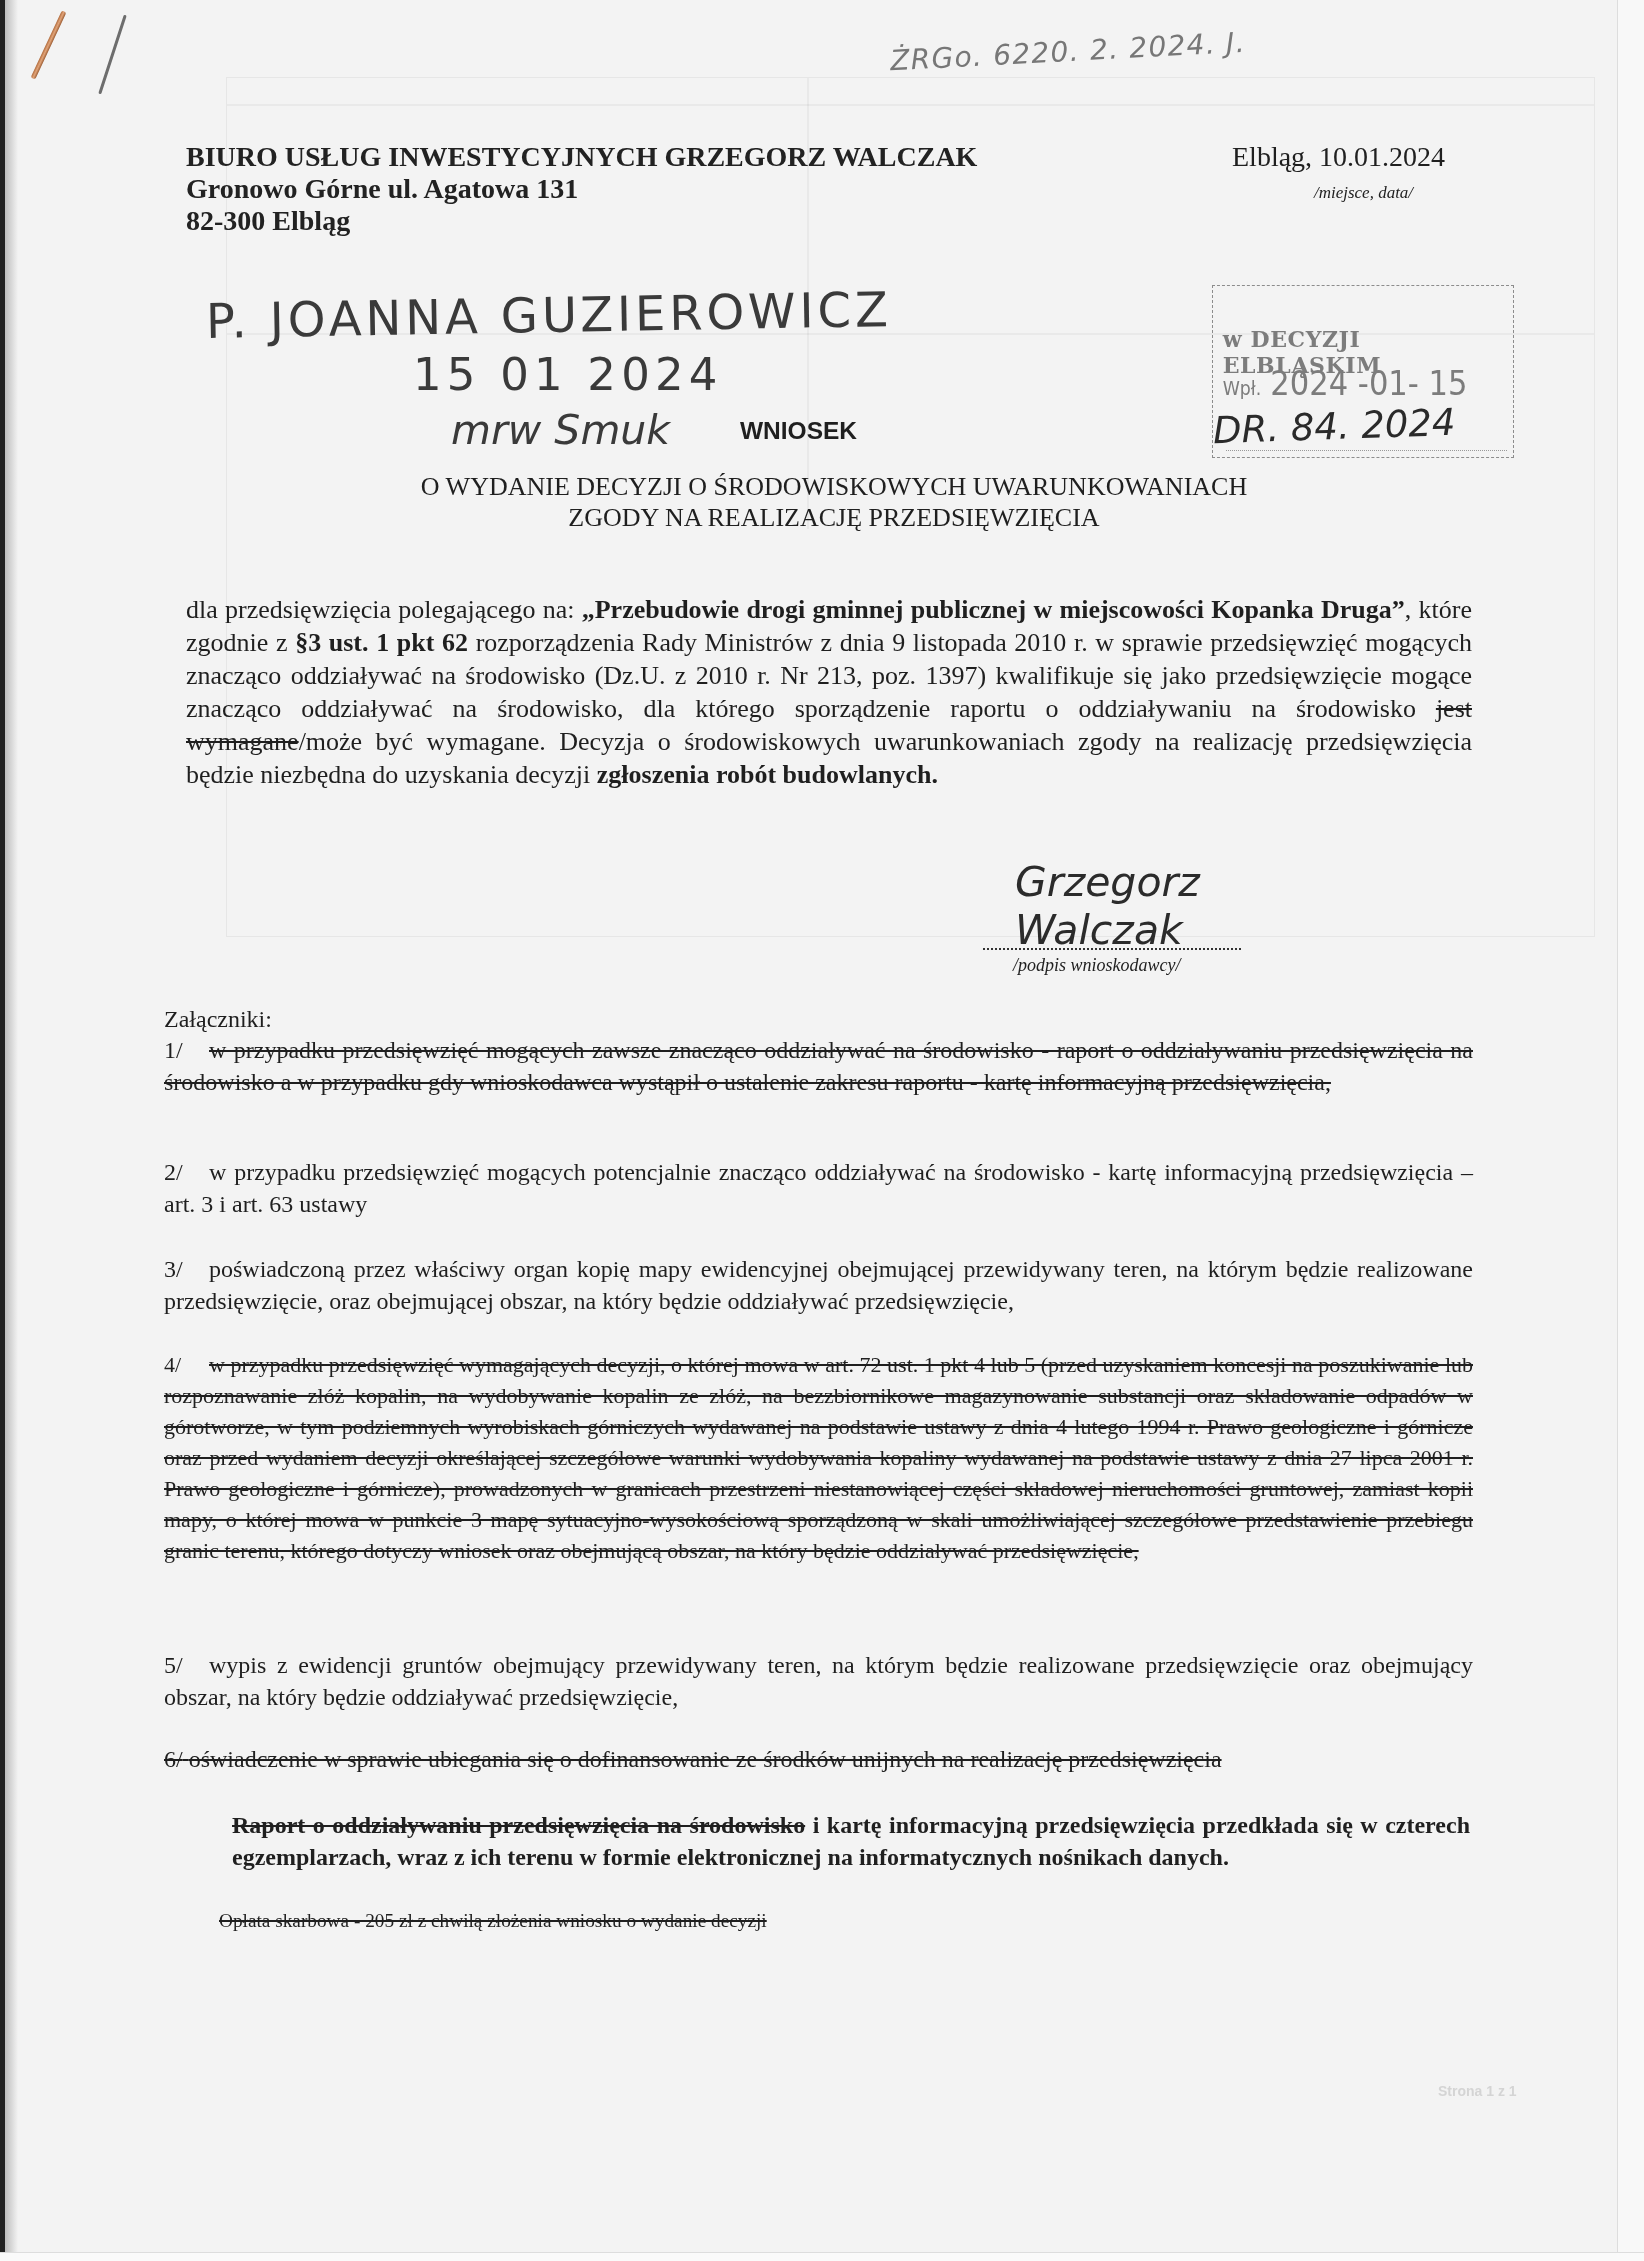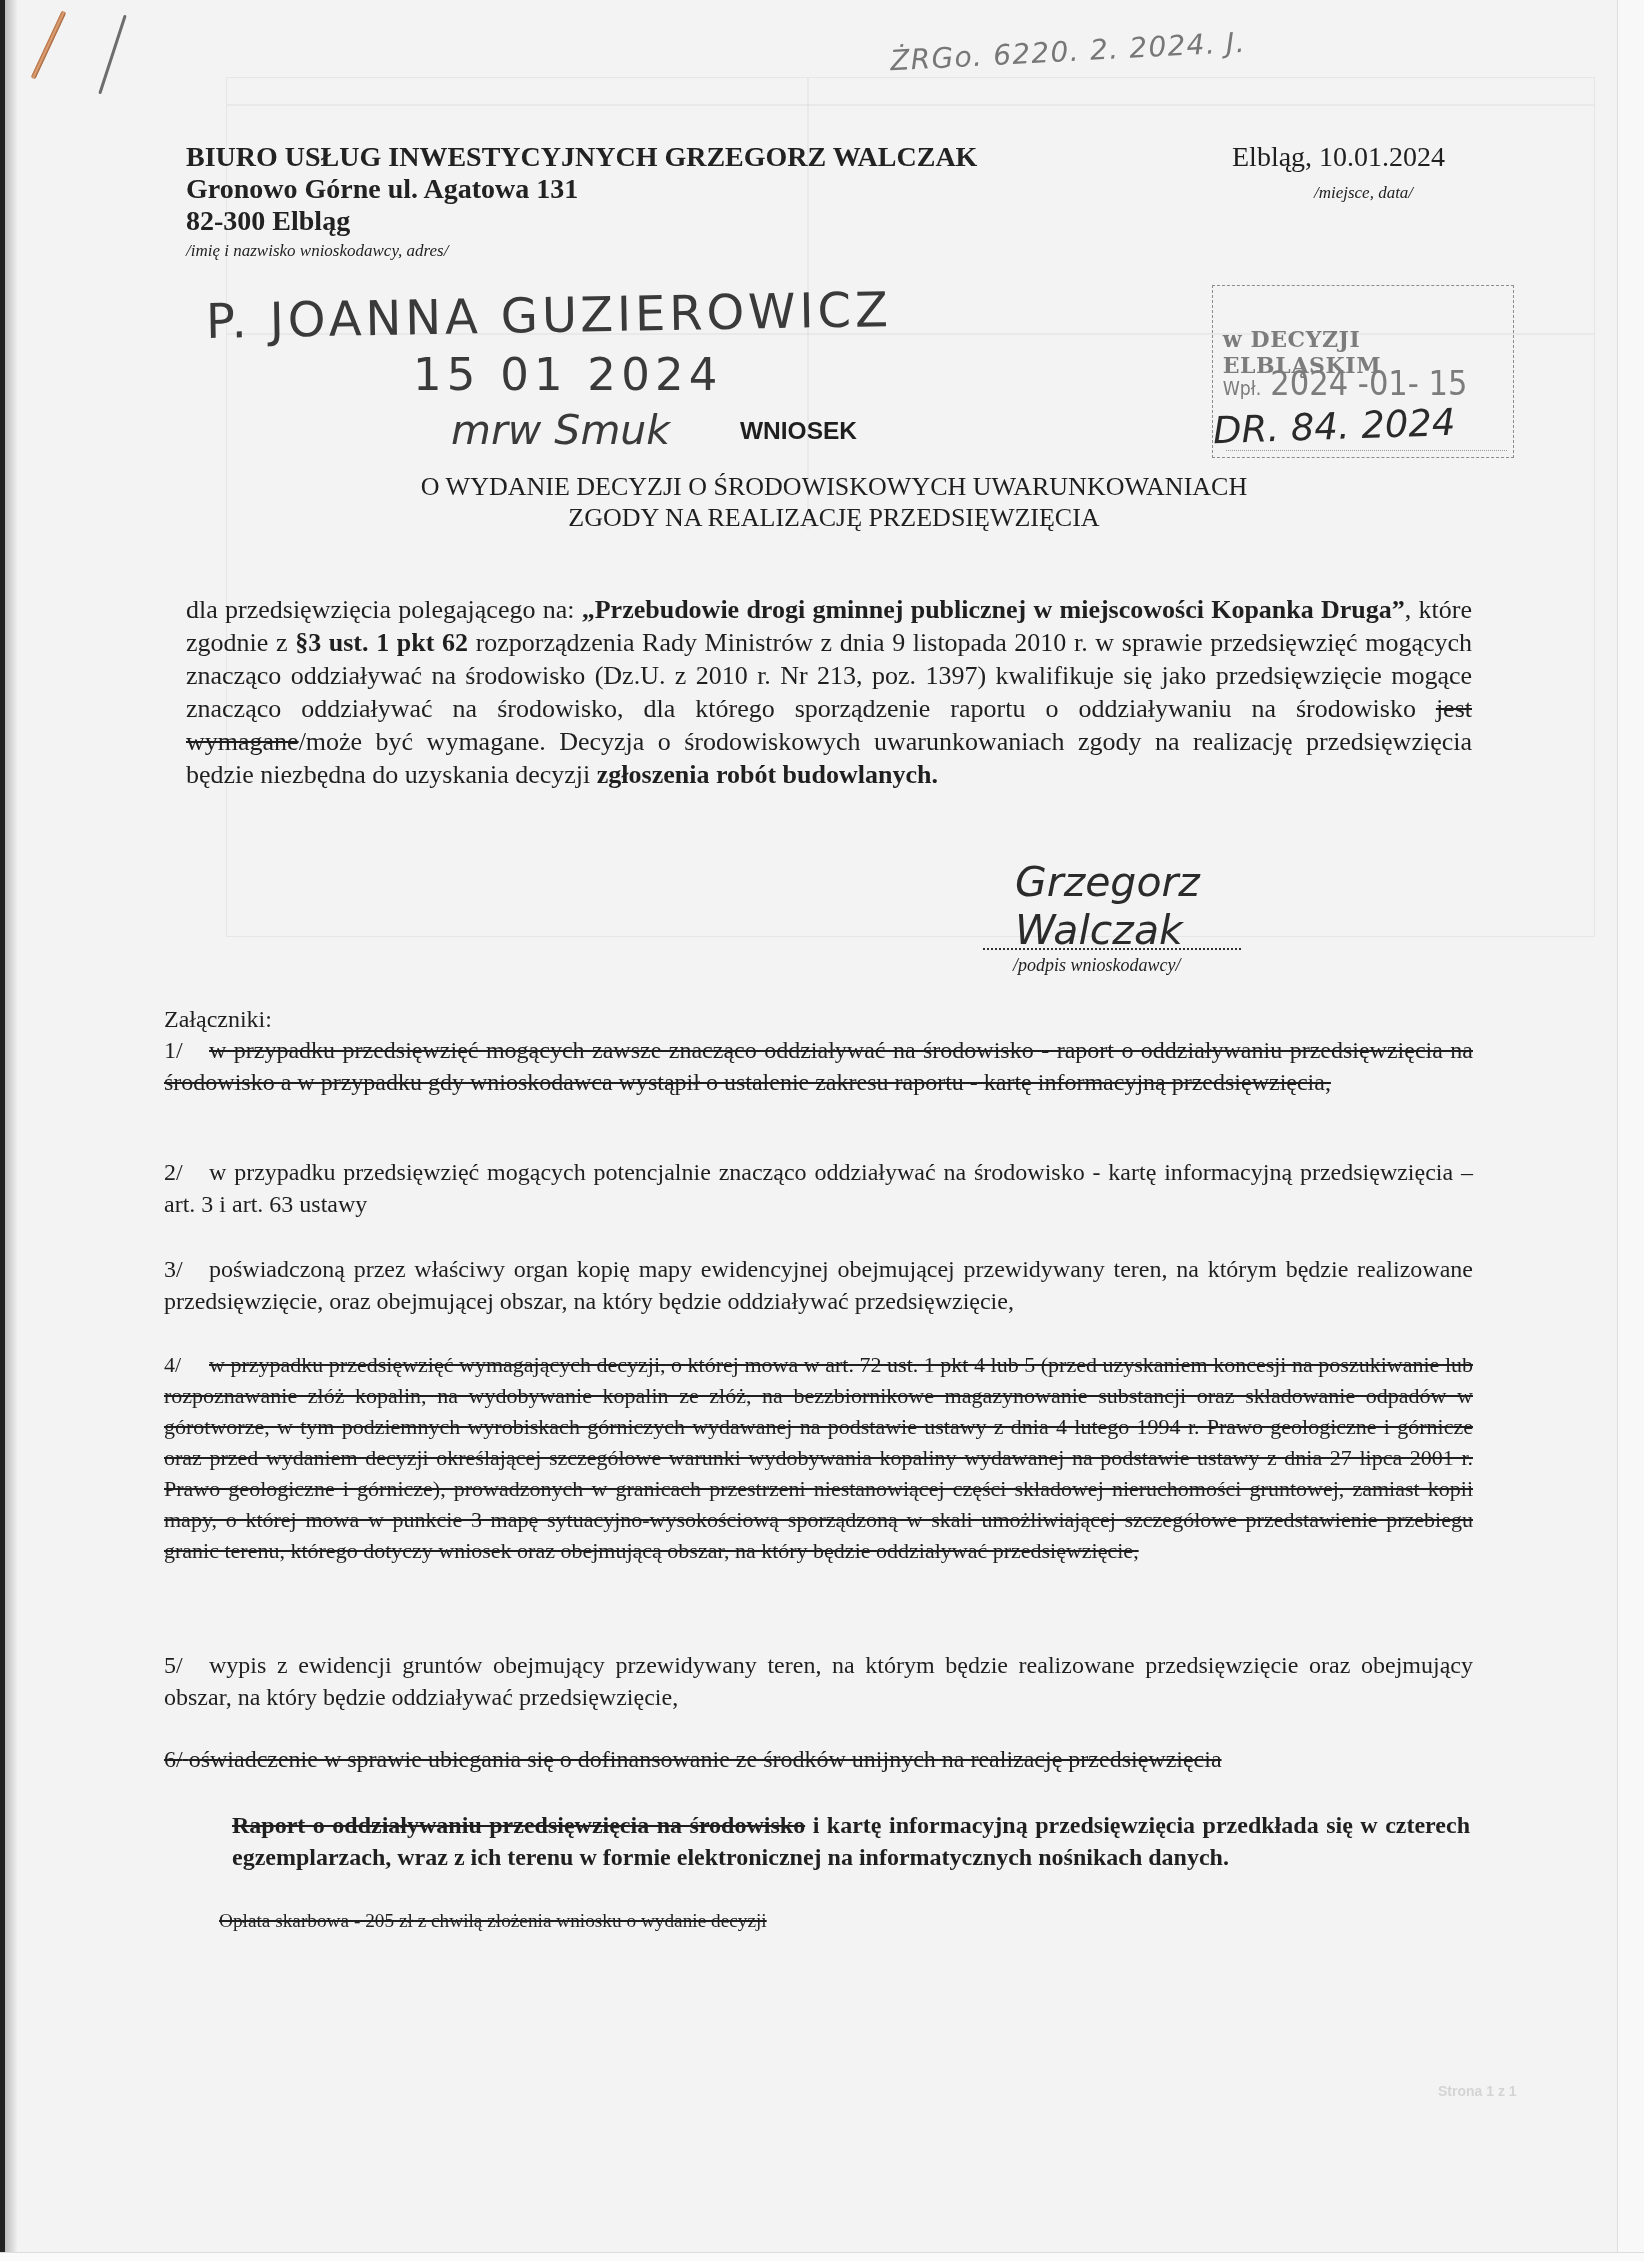--- a/index.html
+++ b/index.html
@@ -87,21 +87,20 @@
 </div>
 
 <div class="staple"></div>
 <div class="pencil-mark"></div>
 <div class="case-number">ŻRGo. 6220. 2. 2024. J.</div>
 
 <div class="applicant">
   <div class="line">BIURO USŁUG INWESTYCYJNYCH GRZEGORZ WALCZAK</div>
   <div class="line">Gronowo Górne ul. Agatowa 131</div>
   <div class="line">82-300 Elbląg</div>
-  <div class="caption">/imię i nazwisko wnioskodawcy, adres/</div>
 </div>
 
 <div class="place-date">
   <div class="value">Elbląg, 10.01.2024</div>
   <div class="caption">/miejsce, data/</div>
 </div>
 
 <div class="handwriting hw-name">P. JOANNA GUZIEROWICZ</div>
 <div class="handwriting hw-date">15 01 2024</div>
 <div class="handwriting hw-sign">mrw Smuk</div>

